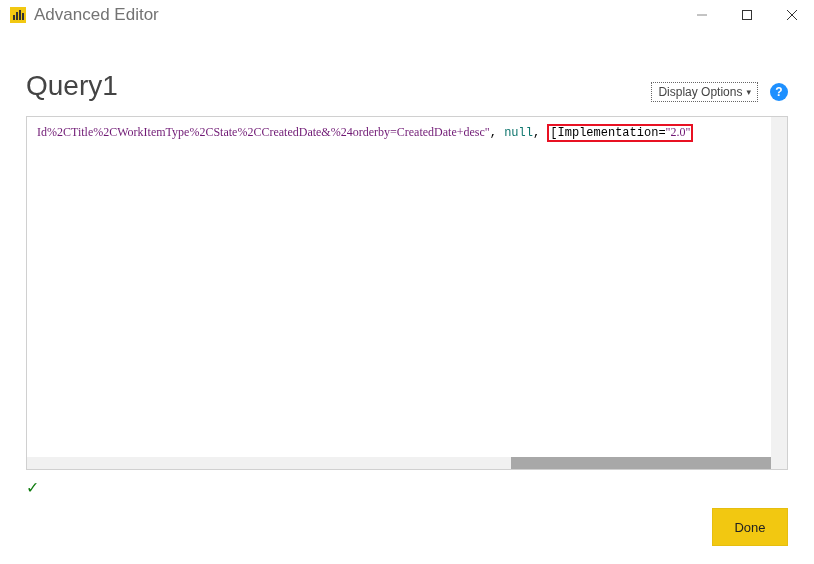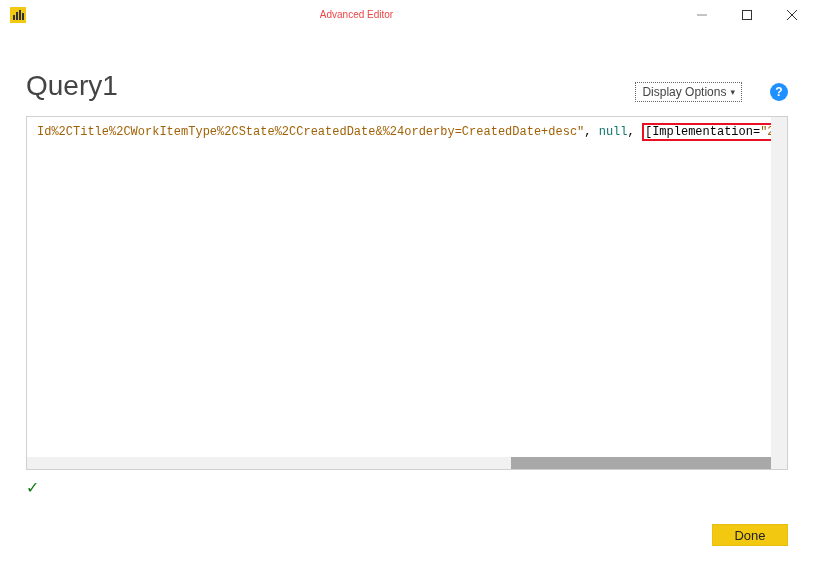--- a/index.html
+++ b/index.html
@@ -36,24 +36,23 @@
       align-items: center;
       justify-content: center;
     }
     
     .app-icon svg {
       width: 16px;
       height: 16px;
     }
     
     .titlebar-title {
-      font-size: 10px;
-      color: #ef4444;
+      font-size: 17px;
+      color: #737373;
       flex: 1;
-      text-align: center;
     }
     
     .window-controls {
       display: flex;
       height: 30px;
       align-items: center;
     }
     
     .win-btn {
       width: 45px;
@@ -85,21 +84,21 @@
     .query-title {
       font-size: 28px;
       font-weight: 300;
       color: #444;
       margin-top: 20px;
     }
     
     .header-right {
       display: flex;
       align-items: center;
-      gap: 28px;
+      gap: 12px;
       margin-top: 20px;
     }
     
     .display-options {
       border: 1px dotted #666;
       padding: 2px 6px;
       font-size: 12px;
       color: #444;
       cursor: pointer;
       display: inline-flex;
@@ -140,21 +139,21 @@
       font-size: 12px;
       white-space: nowrap;
       height: calc(100% - 12px);
       overflow: hidden;
     }
     
     .code-line {
       display: inline;
     }
     
-    .tok-string { color: #a16207; }
+    .tok-string { color: #701a75; font-family: Liberation Serif, serif; }
     .tok-keyword { color: #0f766e; }
     .tok-punct { color: #000; }
     
     .highlight-box {
       border: 2px solid #E81123;
       padding: 0 1px;
       display: inline;
     }
     
     
@@ -215,21 +214,21 @@
     .footer {
       position: absolute;
       bottom: 18px;
       right: 26px;
       display: flex;
       gap: 8px;
     }
     
     .btn {
       min-width: 76px;
-      height: 22px;
+      height: 38px;
       border: 1px solid #c8c8c8;
       background: #f1f1f1;
       font-size: 13px;
       display: inline-flex;
       align-items: center;
       justify-content: center;
       cursor: pointer;
       padding: 0 14px;
     }
     

